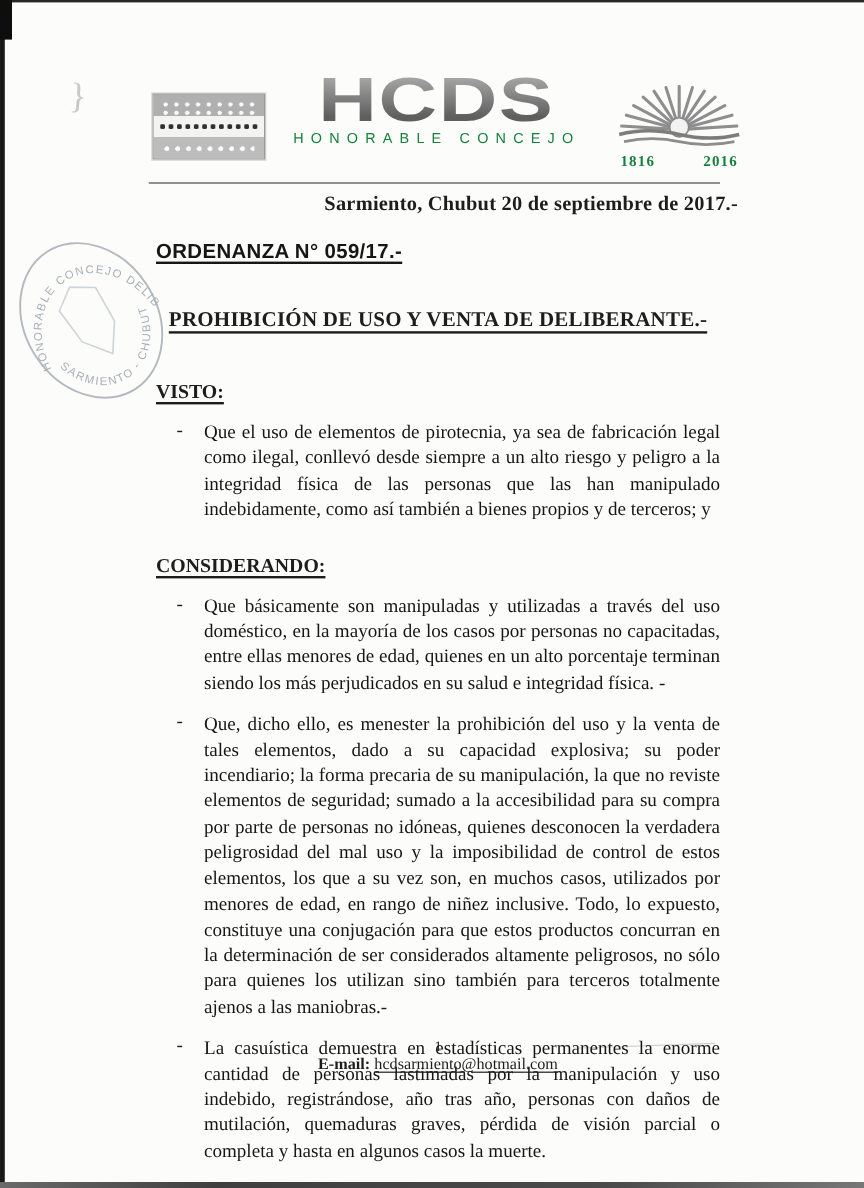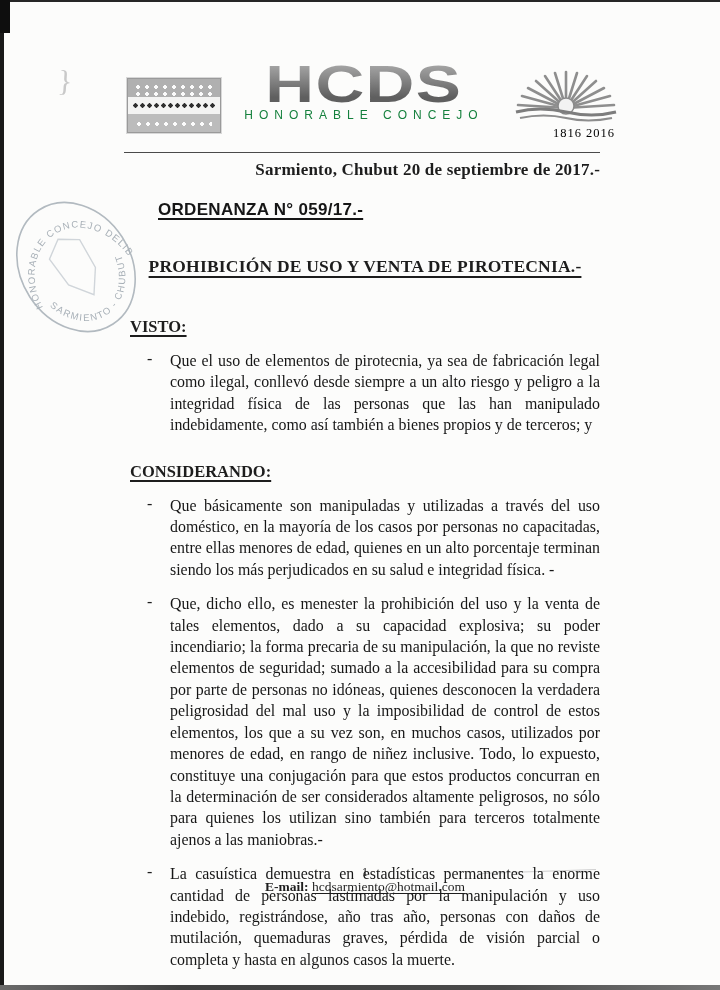--- a/index.html
+++ b/index.html
@@ -48,35 +48,35 @@
   .flag .dots-mid { position:absolute; top:23px; left:4px; right:4px; height:7px;
           background-image:radial-gradient(circle at 3.5px 3.5px, #2f2f2f 2.1px, transparent 2.3px);
           background-size:7px 7px; }
   .flag .dots-bot { position:absolute; bottom:4px; left:8px; right:8px; height:7px;
           background-image:radial-gradient(circle at 3px 3px, #fdfdfd 1.9px, transparent 2.1px);
           background-size:9px 7px; }
 
   
   .sun-wrap { position:absolute; right:-16px; top:6px; width:106px; text-align:center; }
   .years { display:flex; justify-content:space-between; padding:0 4px; margin-top:-2px;
-           font-size:12.5px; font-weight:normal; color:#000000; letter-spacing:1px;margin-left:36px; }
-
-  
-  .dateline { position:absolute; top:160px; left:130px; width:470px; text-align:right;
+           font-size:12.5px; font-weight:bold; color:#15803d; letter-spacing:1px; }
+
+  
+  .dateline { position:absolute; top:160px; left:145px; width:470px; text-align:right;
               font-weight:bold; font-size:17px; letter-spacing:0.2px; }
 
   
   .stamp { position:absolute; left:6px; top:194px; width:140px; height:146px;
            transform:rotate(-33deg); opacity:0.75; }
 
   
   .doc-body { position:absolute; left:130px; top:200px; width:470px; }
   .ord-num { font-family:"Liberation Sans", sans-serif; font-weight:bold; font-size:17px;
              text-decoration:underline; text-underline-offset:3px; text-decoration-thickness:2px;
-             letter-spacing:0.3px; color:#161616;margin-left:28px; }
+             letter-spacing:0.3px; color:#161616; }
   .title-line { text-align:center; margin-top:36px; font-weight:bold; font-size:17.5px;
                 letter-spacing:0.2px; }
   .title-line span { text-decoration:underline; text-underline-offset:3.5px; text-decoration-thickness:1.8px; }
   .sec-head { font-weight:bold; font-size:16.5px; margin-top:26px;
               text-decoration:underline; text-underline-offset:3px; text-decoration-thickness:1.6px; }
   .sec-head.first { margin-top:40px; }
   .bullet { display:flex; margin-top:13px; }
   .bullet .dash { width:40px; padding-left:17px; box-sizing:border-box; font-size:16px; }
   .bullet .btxt { flex:1; text-align:justify; font-size:15.9px; line-height:21.4px; color:#161616; }
 
@@ -152,21 +152,21 @@
     </text>
     <text font-family="Liberation Sans, sans-serif" font-size="9.5" letter-spacing="1.4" fill="#8b96a0">
       <textPath href="#arcBot" startOffset="12%">SARMIENTO - CHUBUT</textPath>
     </text>
   </svg>
 
   <div class="doc-body">
     <div class="ord-num">ORDENANZA N° 059/17.-</div>
 
     <div class="title-line">
-      <span>PROHIBICIÓN DE USO Y VENTA DE PIROTECNIA.-</span>
+      <span>PROHIBICIÓN DE USO Y VENTA DE DELIBERANTE.-</span>
     </div>
 
     <div class="sec-head first">VISTO:</div>
 
     <div class="bullet">
       <div class="dash">-</div>
       <div class="btxt">Que el uso de elementos de pirotecnia, ya sea de fabricación legal como ilegal, conllevó desde siempre a un alto riesgo y peligro a la integridad física de las personas que las han manipulado indebidamente, como así también a bienes propios y de terceros; y</div>
     </div>
 
     <div class="sec-head">CONSIDERANDO:</div>

